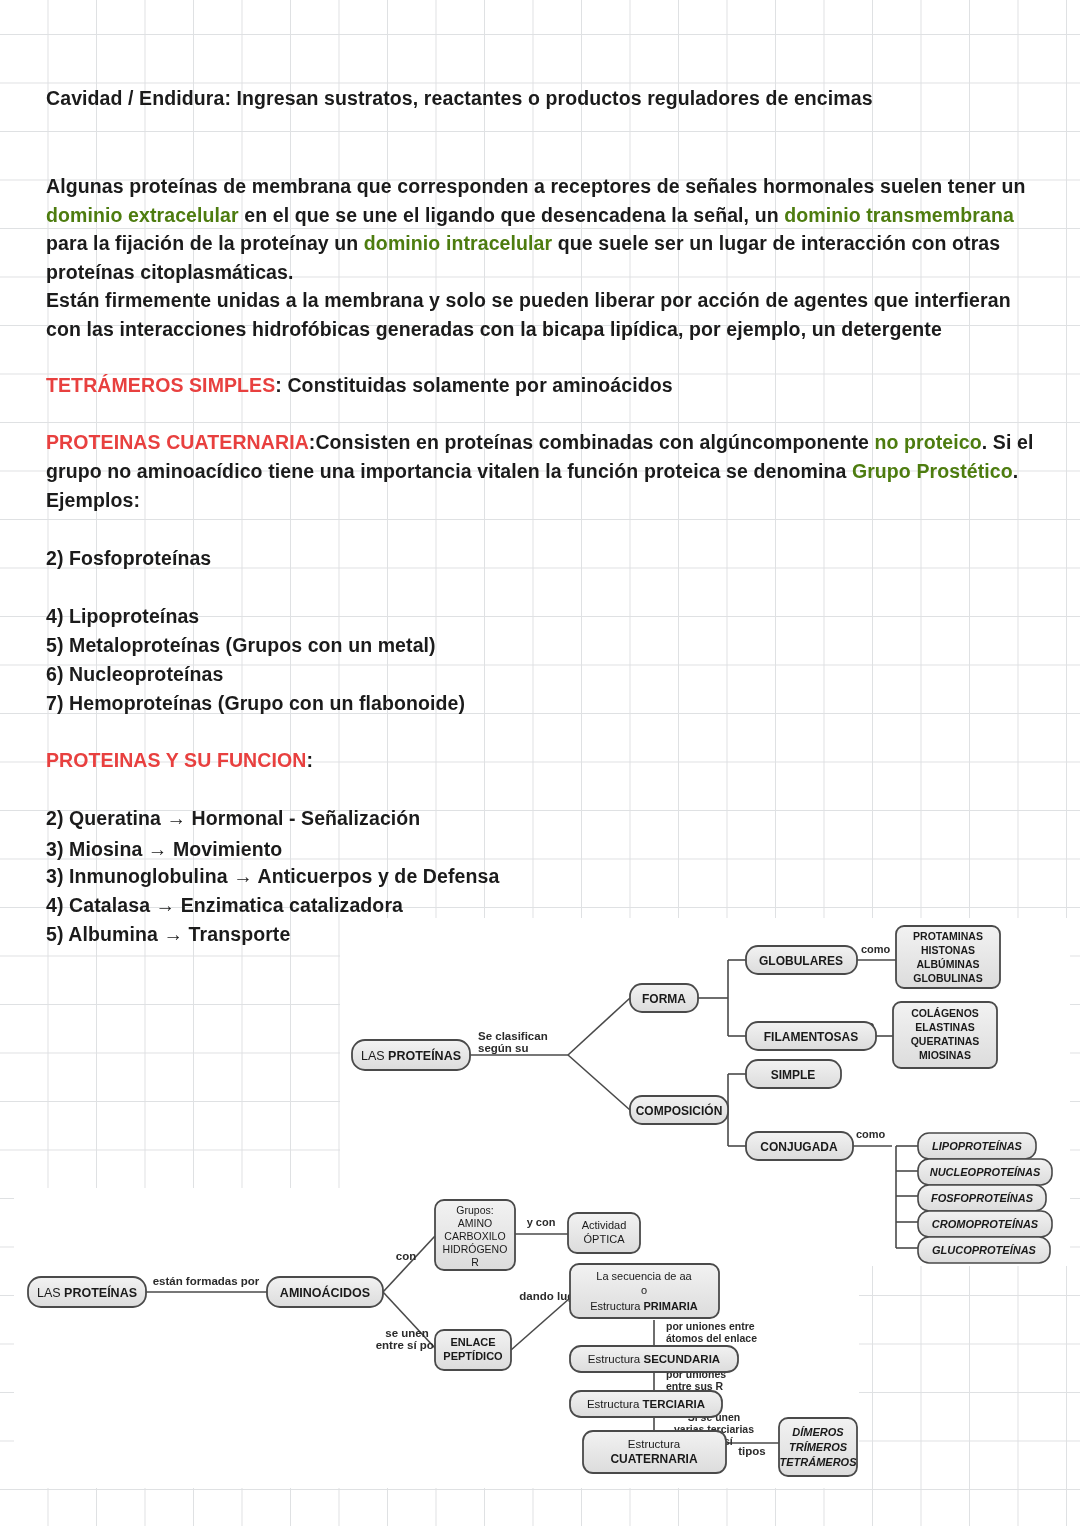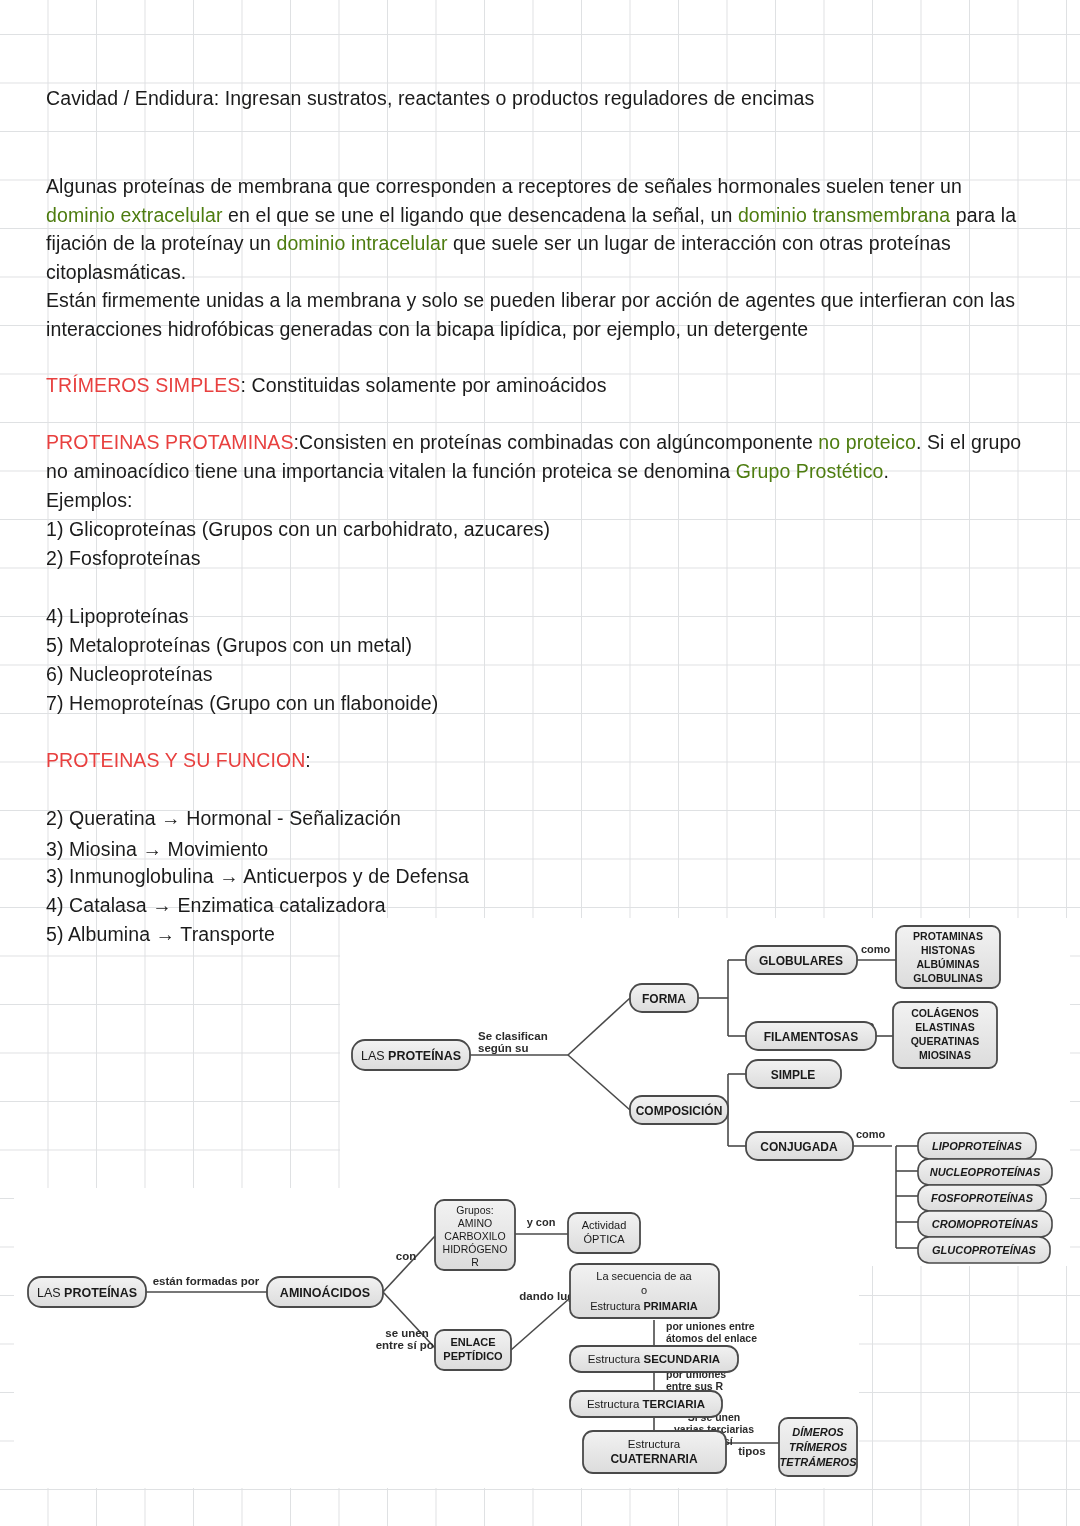--- a/index.html
+++ b/index.html
@@ -23,21 +23,21 @@
   }
   
   #paper-wash{
     position:absolute;left:0;top:0;width:1080px;height:1526px;
     background:rgba(255,255,255,0.55);
     pointer-events:none;
   }
 
   
   #note-text{
-    position:absolute;left:0;top:0;width:1080px;height:1183px;
+    position:absolute;left:0;top:0;width:1080px;height:1183px;font-weight:bold;
   }
   .txtblock{
     position:absolute;
     left:46px;
     width:988px;
     font-size:19.5px;
     line-height:28.6px;
     color:#1b1b1b;
     letter-spacing:.1px;
   }
@@ -72,32 +72,31 @@
 
   <div class="txtblock" style="top:172px;">
     <span>Algunas proteínas de membrana que corresponden a receptores de señales hormonales suelen tener un </span><span class="blue">dominio extracelular</span><span> en el que se une el ligando que desencadena la señal, un </span><span class="blue">dominio transmembrana</span><span> para la fijación de la proteínay un </span><span class="blue">dominio intracelular</span><span> que suele ser un lugar de interacción con otras proteínas citoplasmáticas.</span>
   </div>
 
   <div class="txtblock" style="top:286px;">
     <span>Están firmemente unidas a la membrana y solo se pueden liberar por acción de agentes que interfieran con las interacciones hidrofóbicas generadas con la bicapa lipídica, por ejemplo, un detergente</span>
   </div>
 
   <div class="txtblock" style="top:371px;">
-    <span class="red">TRÍMEROS SIMPLES</span><span>: Constituidas solamente por aminoácidos</span>
+    <span class="red">TETRÁMEROS SIMPLES</span><span>: Constituidas solamente por aminoácidos</span>
   </div>
 
   <div class="txtblock" style="top:428px;">
-    <span class="red">PROTEINAS PROTAMINAS</span><span>:Consisten en proteínas combinadas con algúncomponente </span><span class="blue">no proteico</span><span>. Si el grupo no aminoacídico tiene una importancia vitalen la función proteica se denomina </span><span class="blue">Grupo Prostético</span><span>.</span>
+    <span class="red">PROTEINAS CUATERNARIA</span><span>:Consisten en proteínas combinadas con algúncomponente </span><span class="blue">no proteico</span><span>. Si el grupo no aminoacídico tiene una importancia vitalen la función proteica se denomina </span><span class="blue">Grupo Prostético</span><span>.</span>
   </div>
 
   <div class="txtblock" style="top:486px;">
     <span>Ejemplos:</span>
   </div>
 
-  <div class="txtblock" style="top:515px;"><span>1) Glicoproteínas (Grupos con un carbohidrato, azucares)</span></div>
   <div class="txtblock" style="top:544px;"><span>2) Fosfoproteínas</span></div>
   <div class="txtblock" style="top:602px;"><span>4) Lipoproteínas</span></div>
   <div class="txtblock" style="top:631px;"><span>5) Metaloproteínas (Grupos con un metal)</span></div>
   <div class="txtblock" style="top:660px;"><span>6) Nucleoproteínas</span></div>
   <div class="txtblock" style="top:689px;"><span>7) Hemoproteínas (Grupo con un flabonoide)</span></div>
 
   <div class="txtblock" style="top:746px;">
     <span class="red">PROTEINAS Y SU FUNCION</span><span>:</span>
   </div>
 

